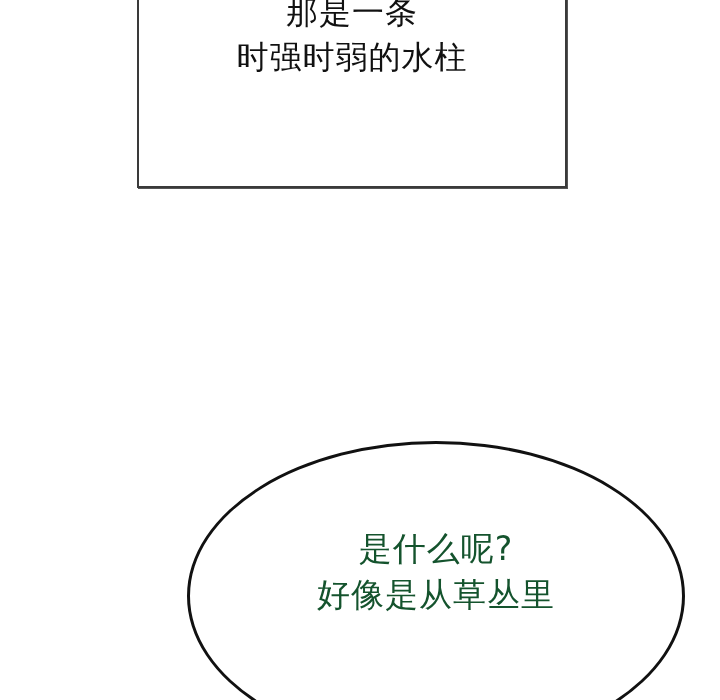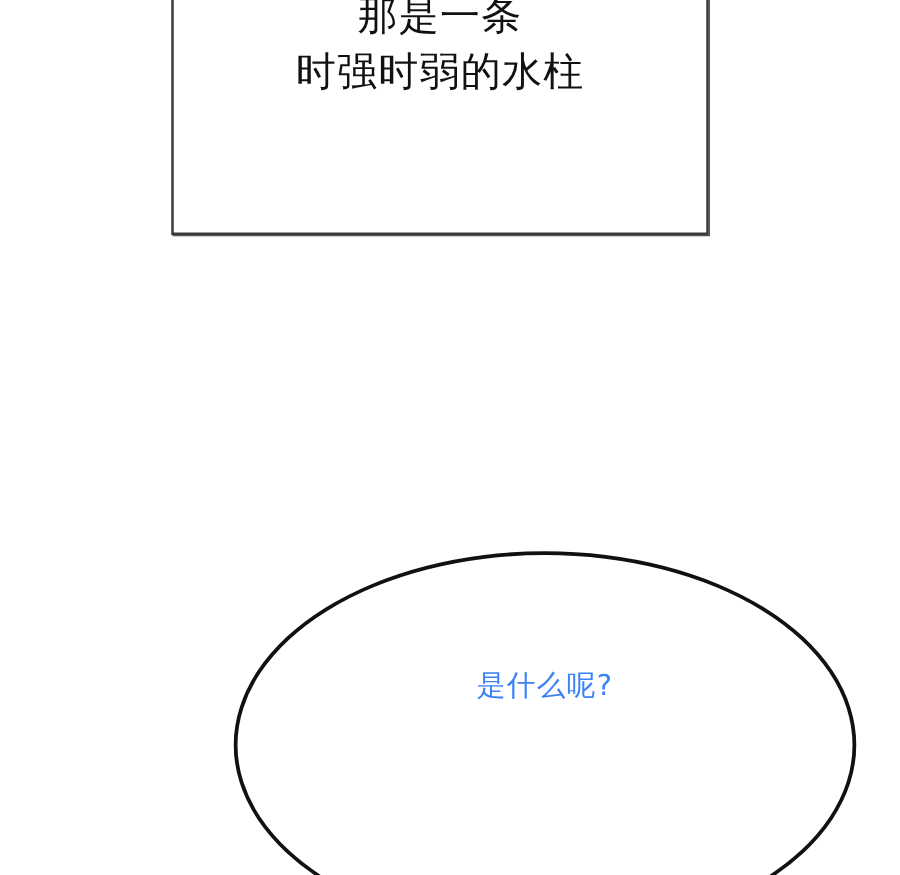--- a/index.html
+++ b/index.html
@@ -21,31 +21,32 @@
       font-size: 32px; line-height: 45px; letter-spacing: 1px;
     }
     .bubble {
       position: absolute; left: 187px; top: 441px;
       width: 498px; height: 310px;
       border: 3px solid #111; border-radius: 50%;
       box-sizing: border-box; background: #fff;
     }
     .bubble-text {
       position: absolute; left: 187px; width: 498px; top: 526px;
-      text-align: center; color: #3b82f6;
-      font-size: 23px; line-height: 46px; letter-spacing: 1px;
+      text-align: center; color: #14532d;
+      font-size: 33px; line-height: 46px; letter-spacing: 1px;
     }
     .line { display: block; white-space: nowrap; }
   </style>
 </head>
 <body>
 
 <div class="caption-box">
   <div class="caption-text">
     <span class="line">那是一条</span>
     <span class="line">时强时弱的水柱</span>
   </div>
 </div>
 
 <div class="bubble"></div>
 <div class="bubble-text">
   <span class="line">是什么呢?</span>
+  <span class="line">好像是从草丛里</span>
 </div>
 
 </body></html>

